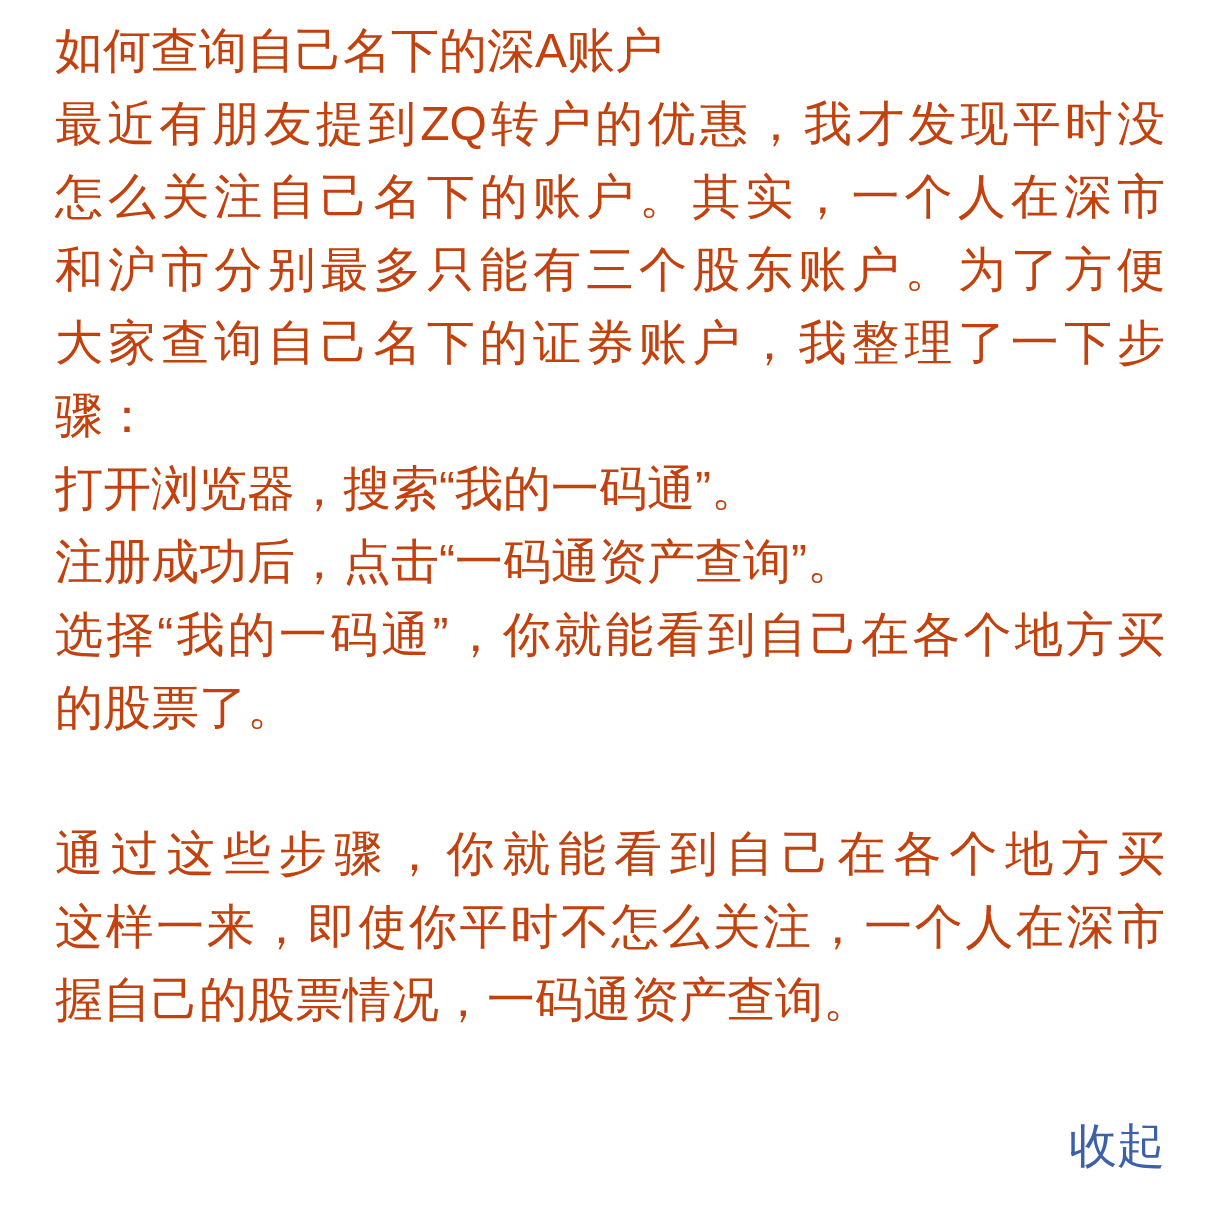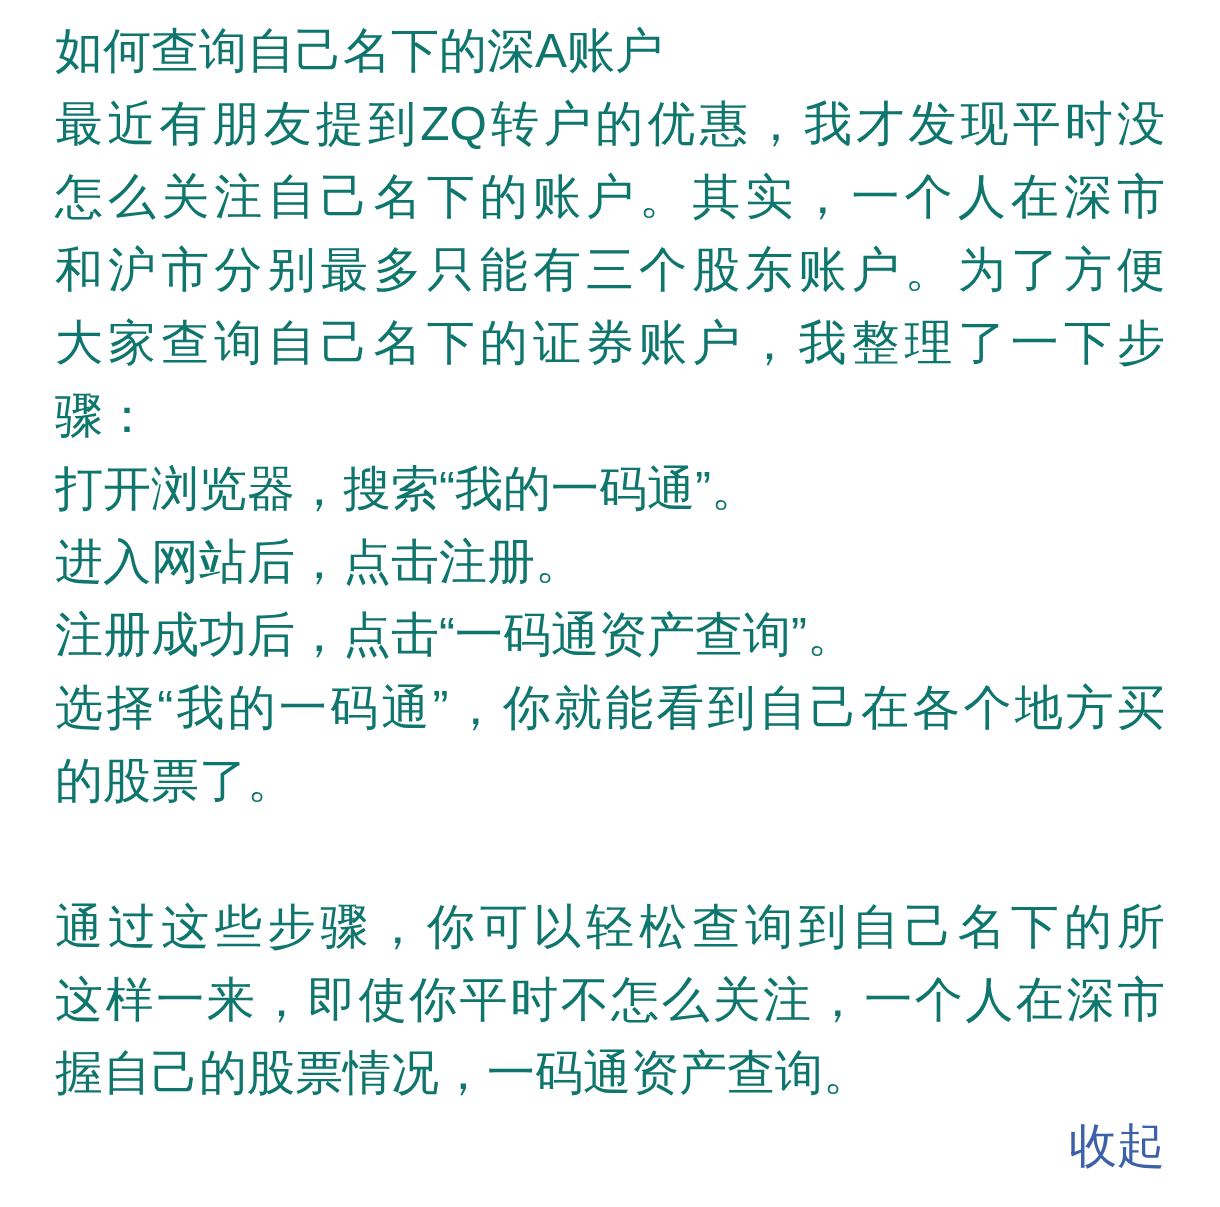--- a/index.html
+++ b/index.html
@@ -15,21 +15,21 @@
     position: relative;
     width: 1220px;
     height: 1207px;
     box-sizing: border-box;
     padding: 14px 55px 0 55px;
   }
   .line {
     height: 73px;
     line-height: 73px;
     font-size: 48px;
-    color: #0f766e;
+    color: #c2410c;
     white-space: nowrap;
     overflow: visible;
   }
   .line.flush {
     text-align: justify;
     text-align-last: justify;
   }
   .collapse-link {
     position: absolute;
     top: 1109px;
@@ -47,23 +47,22 @@
 
 <div class="post">
   <div id="lines" style="color: rgb(15, 15, 15);">
       <div class="line">如何查询自己名下的深A账户</div>
       <div class="line flush">最近有朋友提到ZQ转户的优惠，我才发现平时没</div>
       <div class="line flush">怎么关注自己名下的账户。其实，一个人在深市</div>
       <div class="line flush">和沪市分别最多只能有三个股东账户。为了方便</div>
       <div class="line flush">大家查询自己名下的证券账户，我整理了一下步</div>
       <div class="line">骤：</div>
       <div class="line">打开浏览器，搜索“我的一码通”。</div>
-      <div class="line">进入网站后，点击注册。</div>
       <div class="line">注册成功后，点击“一码通资产查询”。</div>
       <div class="line flush">选择“我的一码通”，你就能看到自己在各个地方买</div>
       <div class="line">的股票了。</div>
       <div class="line"></div>
-      <div class="line flush">通过这些步骤，你可以轻松查询到自己名下的所</div>
+      <div class="line flush">通过这些步骤，你就能看到自己在各个地方买</div>
       <div class="line flush">这样一来，即使你平时不怎么关注，一个人在深市</div>
       <div class="line">握自己的股票情况，一码通资产查询。</div>
     </div>
   <a class="collapse-link" style="color: rgb(61, 97, 168); font-family: Liberation Serif, serif;">收起</a>
 </div>
 
 </body></html>

